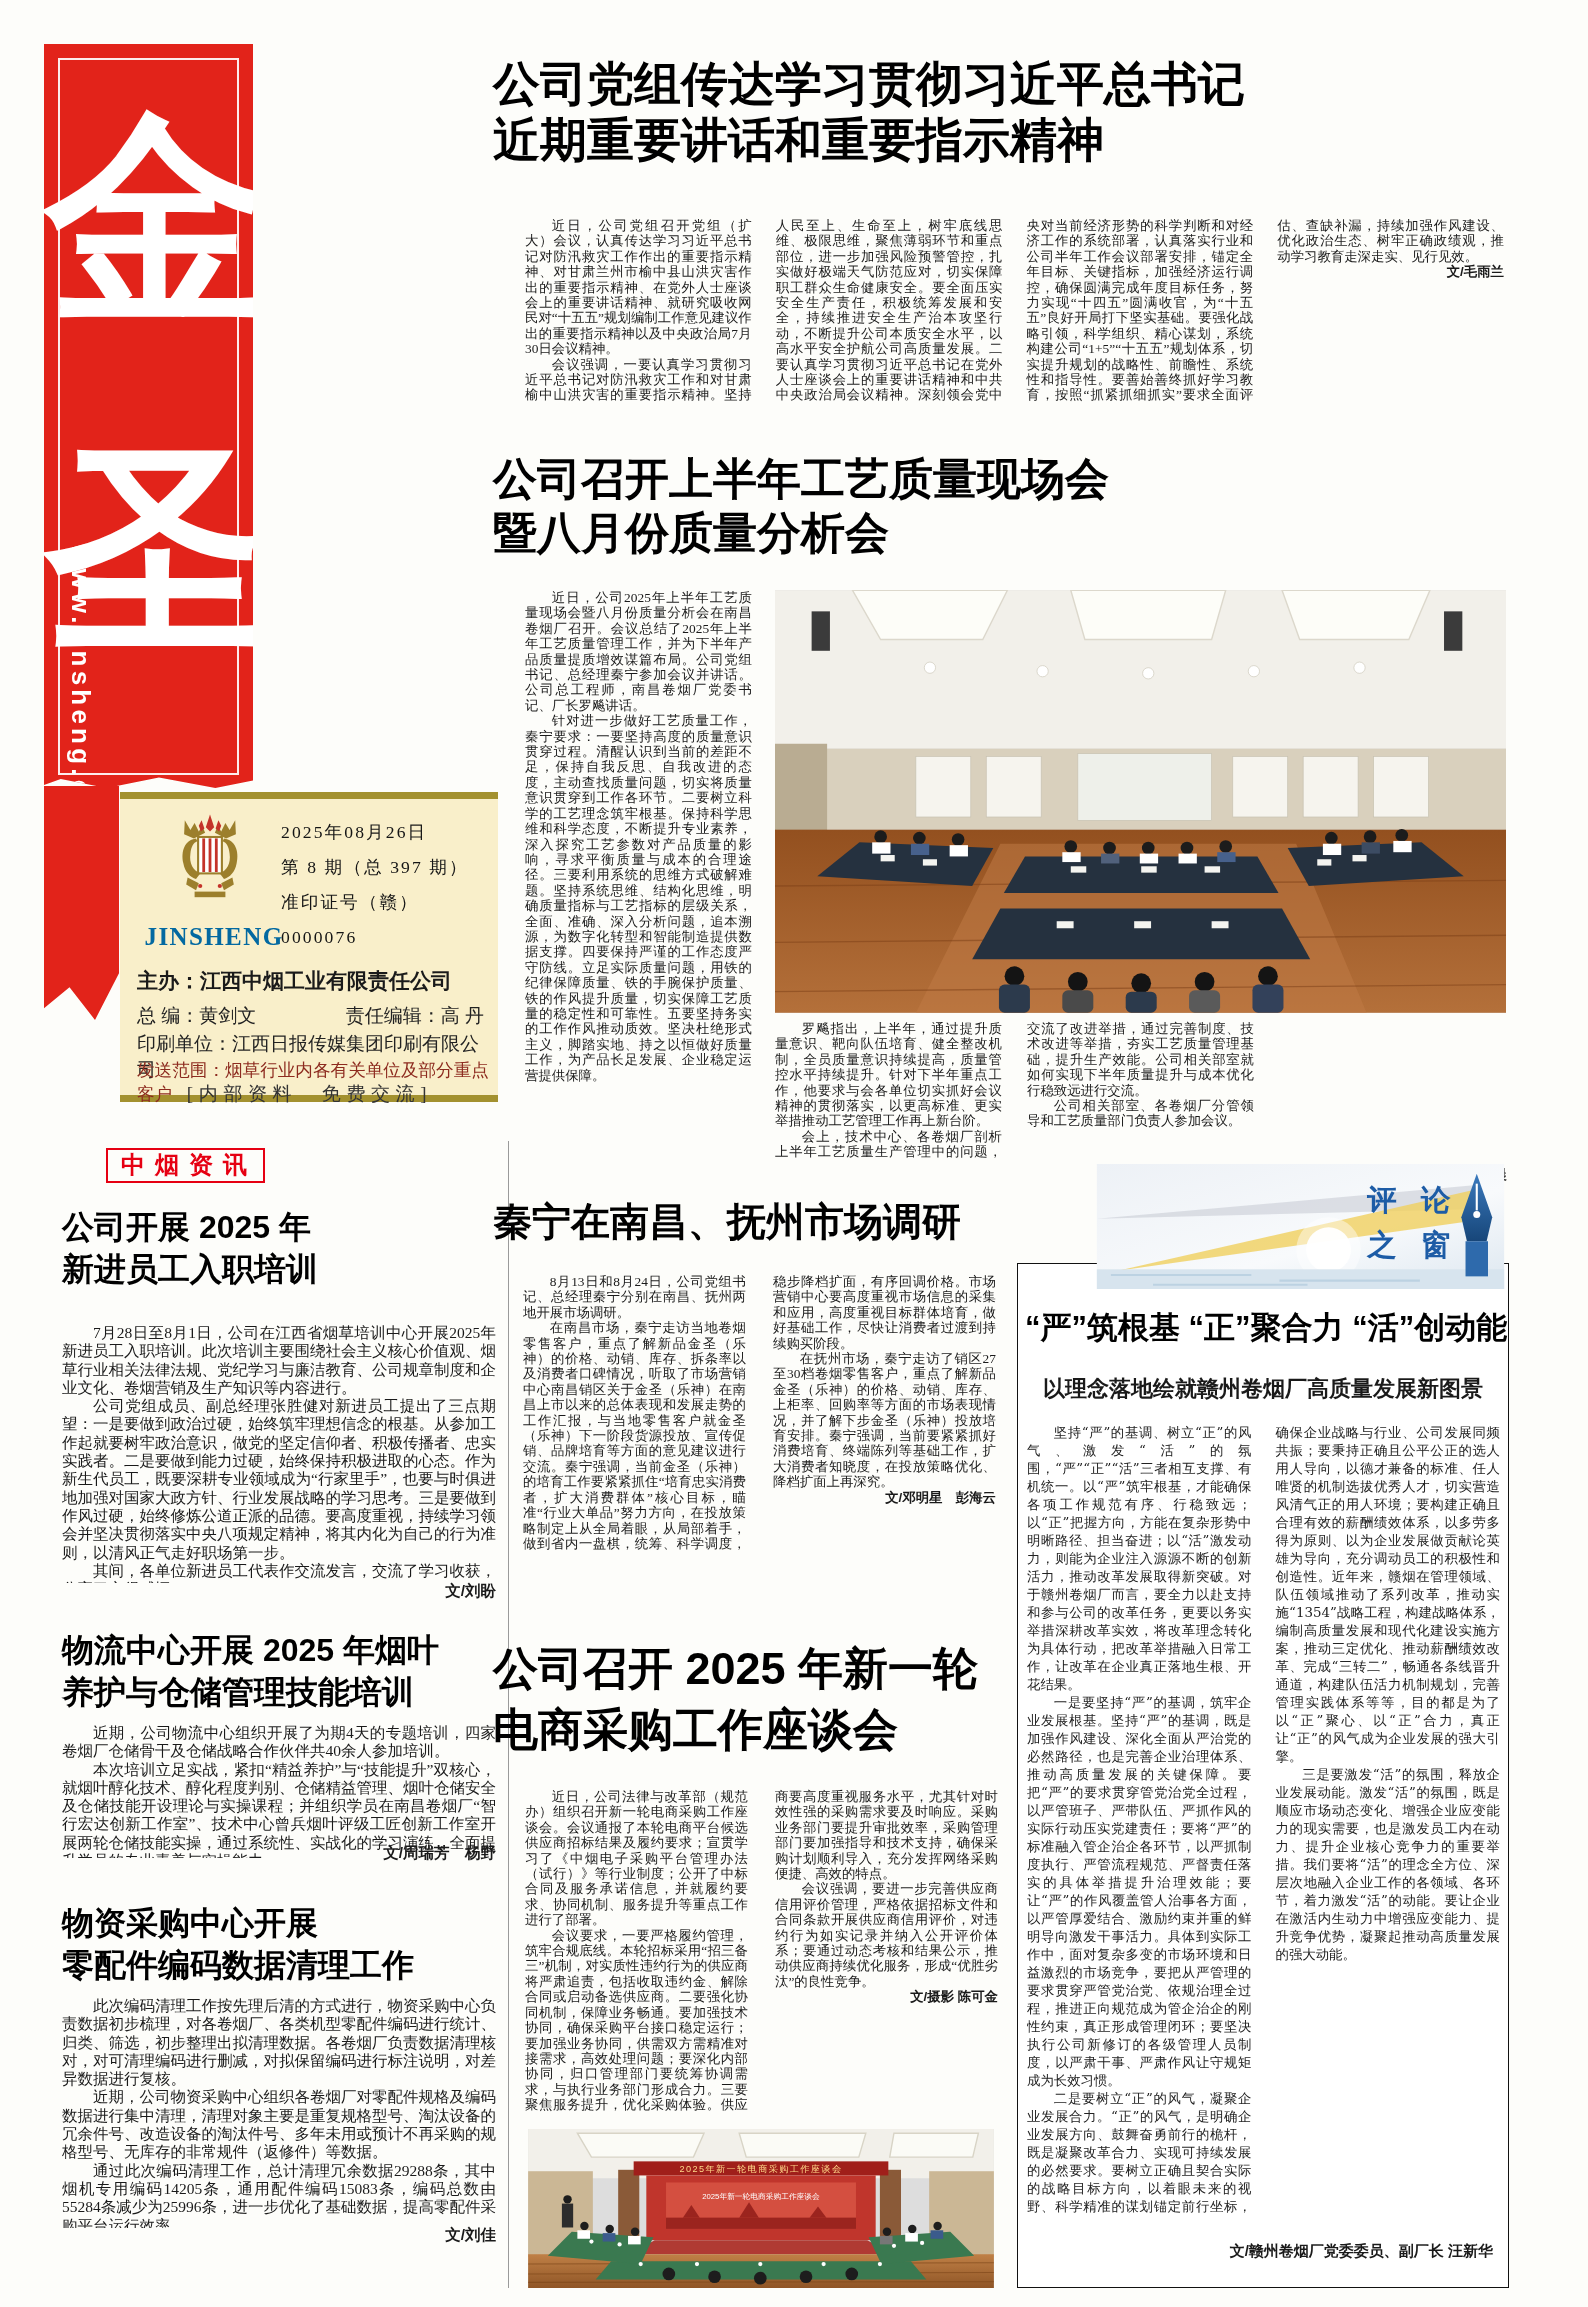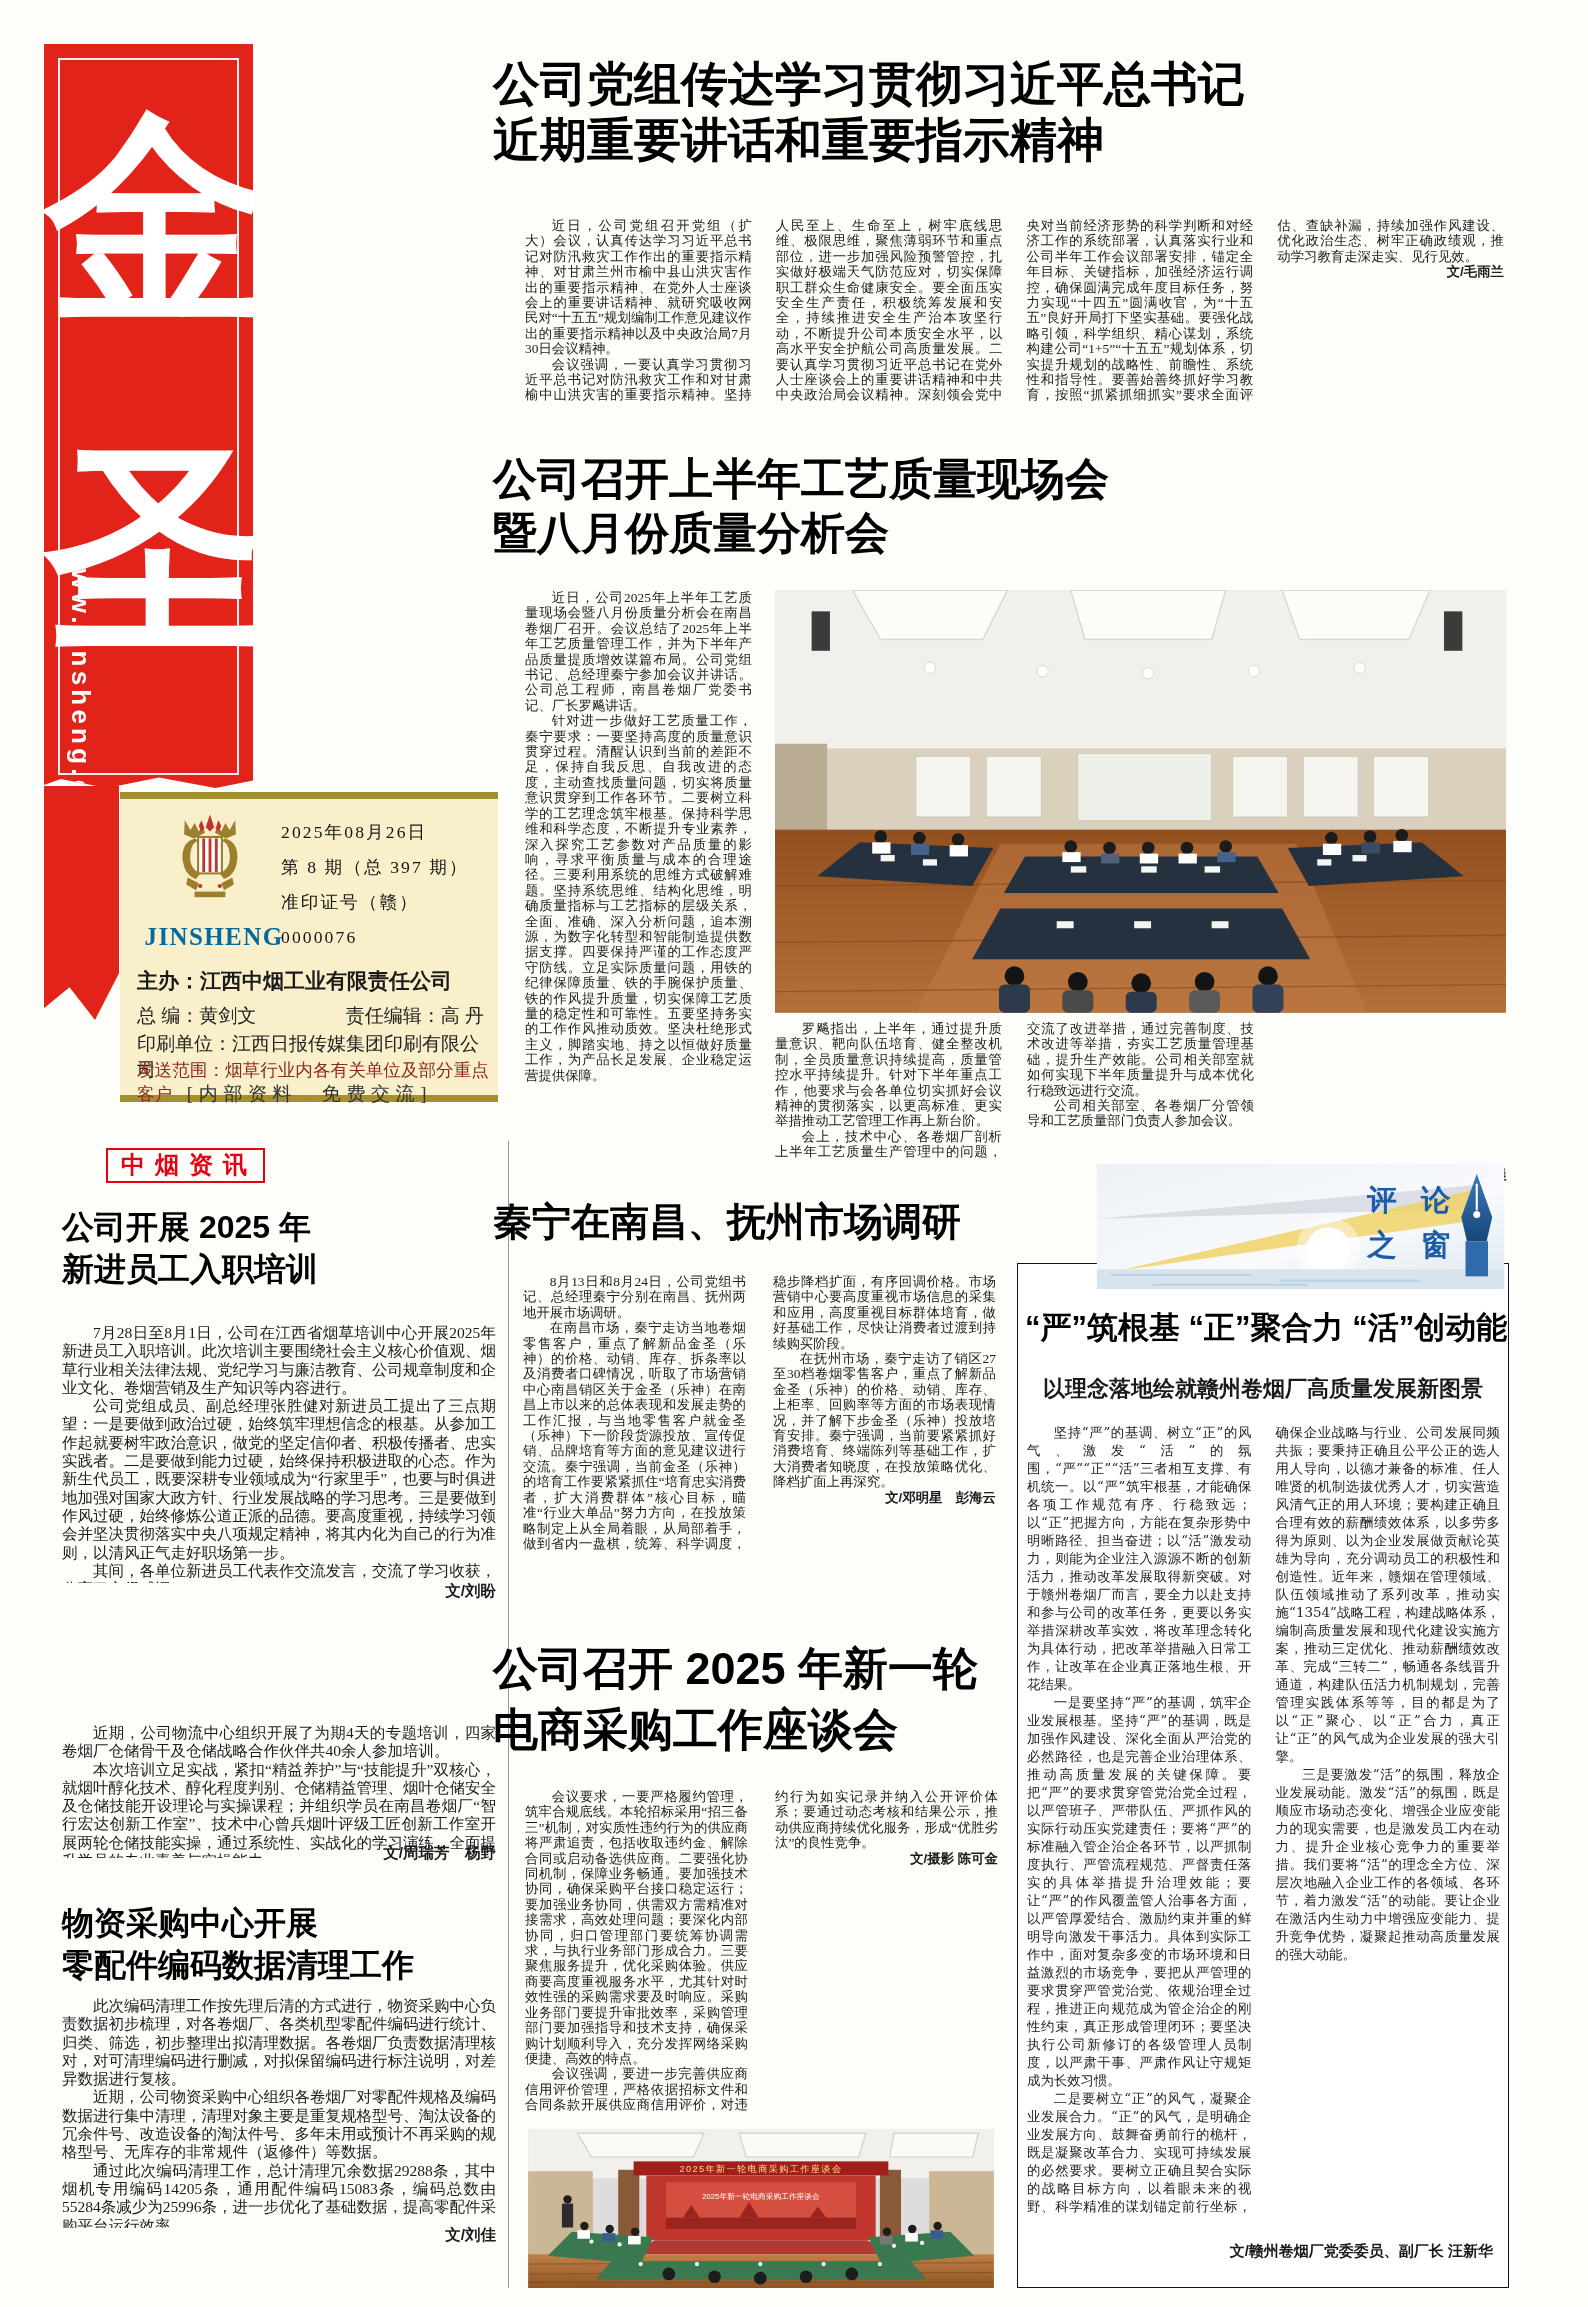--- a/index.html
+++ b/index.html
@@ -340,20 +340,21 @@
       <p>二是要树立“正”的风气，凝聚企业发展合力。“正”的风气，是明确企业发展方向、鼓舞奋勇前行的桅杆，既是凝聚改革合力、实现可持续发展的必然要求。要树立正确且契合实际的战略目标方向，以着眼未来的视野、科学精准的谋划锚定前行坐标，确保企业战略与行业、公司发展同频共振；要秉持正确且公平公正的选人用人导向，以德才兼备的标准、任人唯贤的机制选拔优秀人才，切实营造风清气正的用人环境；要构建正确且合理有效的薪酬绩效体系，以多劳多得为原则、以为企业发展做贡献论英雄为导向，充分调动员工的积极性和创造性。近年来，赣烟在管理领域、队伍领域推动了系列改革，推动实施“1354”战略工程，构建战略体系，编制高质量发展和现代化建设实施方案，推动三定优化、推动薪酬绩效改革、完成“三转二”，畅通各条线晋升通道，构建队伍活力机制规划，完善管理实践体系等等，目的都是为了以“正”聚心、以“正”合力，真正让“正”的风气成为企业发展的强大引擎。</p>
       <p>三是要激发“活”的氛围，释放企业发展动能。激发“活”的氛围，既是顺应市场动态变化、增强企业应变能力的现实需要，也是激发员工内在动力、提升企业核心竞争力的重要举措。我们要将“活”的理念全方位、深层次地融入企业工作的各领域、各环节，着力激发“活”的动能。要让企业在激活内生动力中增强应变能力、提升竞争优势，凝聚起推动高质量发展的强大动能。</p>
     </div>
   <div class="abs byline-abs" style="left:1127px; top:2242px; width:366px; font-size:15px;">文/赣州卷烟厂党委委员、副厂长 汪新华</div>
 
   <div class="abs headline h-ec" style="left:493px; top:1638px; width:521px;">
     <div>公司召开 2025 年新一轮</div>
     <div>电商采购工作座谈会</div>
   </div>
   <div class="abs body-flow center-body cols-2" style="left:525px; top:1789px; width:473px; height:334px;">
+      <p>近日，公司法律与改革部（规范办）组织召开新一轮电商采购工作座谈会。会议通报了本轮电商平台候选供应商招标结果及履约要求；宣贯学习了《中烟电子采购平台管理办法（试行）》等行业制度；公开了中标合同及服务承诺信息，并就履约要求、协同机制、服务提升等重点工作进行了部署。</p>
       <p>会议要求，一要严格履约管理，筑牢合规底线。本轮招标采用“招三备三”机制，对实质性违约行为的供应商将严肃追责，包括收取违约金、解除合同或启动备选供应商。二要强化协同机制，保障业务畅通。要加强技术协同，确保采购平台接口稳定运行；要加强业务协同，供需双方需精准对接需求，高效处理问题；要深化内部协同，归口管理部门要统筹协调需求，与执行业务部门形成合力。三要聚焦服务提升，优化采购体验。供应商要高度重视服务水平，尤其针对时效性强的采购需求要及时响应。采购业务部门要提升审批效率，采购管理部门要加强指导和技术支持，确保采购计划顺利导入，充分发挥网络采购便捷、高效的特点。</p>
       <p>会议强调，要进一步完善供应商信用评价管理，严格依据招标文件和合同条款开展供应商信用评价，对违约行为如实记录并纳入公开评价体系；要通过动态考核和结果公示，推动供应商持续优化服务，形成“优胜劣汰”的良性竞争。</p>
     <p class="byline">文/摄影 陈可金</p>
   </div>
 
   <div class="abs photo" style="left:528px; top:2129px; width:466px; height:159px;">
     <svg viewBox="0 0 662 226" width="466" height="159">
       <defs>
         <linearGradient id="wood2" x1="0" y1="0" x2="0" y2="1">
           <stop offset="0" stop-color="#c08046"></stop>
@@ -436,20 +437,24 @@
     <div>公司开展 2025 年</div>
     <div>新进员工入职培训</div>
   </div>
   <div class="abs body-flow left-body" style="left:62px; top:1324px; width:434px; height:259px;">
       <p>7月28日至8月1日，公司在江西省烟草培训中心开展2025年新进员工入职培训。此次培训主要围绕社会主义核心价值观、烟草行业相关法律法规、党纪学习与廉洁教育、公司规章制度和企业文化、卷烟营销及生产知识等内容进行。</p>
       <p>公司党组成员、副总经理张胜健对新进员工提出了三点期望：一是要做到政治过硬，始终筑牢理想信念的根基。从参加工作起就要树牢政治意识，做党的坚定信仰者、积极传播者、忠实实践者。二是要做到能力过硬，始终保持积极进取的心态。作为新生代员工，既要深耕专业领域成为“行家里手”，也要与时俱进地加强对国家大政方针、行业发展战略的学习思考。三是要做到作风过硬，始终修炼公道正派的品德。要高度重视，持续学习领会并坚决贯彻落实中央八项规定精神，将其内化为自己的行为准则，以清风正气走好职场第一步。</p>
       <p>其间，各单位新进员工代表作交流发言，交流了学习收获，分享了心得感悟。</p>
     </div>
   <div class="abs byline-abs left-body" style="left:282px; top:1582px; width:214px;">文/刘盼</div>
 
+  <div class="abs headline h-left" style="left:62px; top:1629px; width:434px;">
+    <div>物流中心开展 2025 年烟叶</div>
+    <div>养护与仓储管理技能培训</div>
+  </div>
   <div class="abs body-flow left-body" style="left:62px; top:1724px; width:434px; height:134px;">
       <p>近期，公司物流中心组织开展了为期4天的专题培训，四家卷烟厂仓储骨干及仓储战略合作伙伴共40余人参加培训。</p>
       <p>本次培训立足实战，紧扣“精益养护”与“技能提升”双核心，就烟叶醇化技术、醇化程度判别、仓储精益管理、烟叶仓储安全及仓储技能开设理论与实操课程；并组织学员在南昌卷烟厂“智行宏达创新工作室”、技术中心曾兵烟叶评级工匠创新工作室开展两轮仓储技能实操，通过系统性、实战化的学习演练，全面提升学员的专业素养与实操能力。</p>
     </div>
   <div class="abs byline-abs left-body" style="left:282px; top:1844px; width:214px;">文/周瑞芳　杨野</div>
 
   <div class="abs headline h-left" style="left:62px; top:1902px; width:434px;">
     <div>物资采购中心开展</div>
     <div>零配件编码数据清理工作</div>
   </div>

